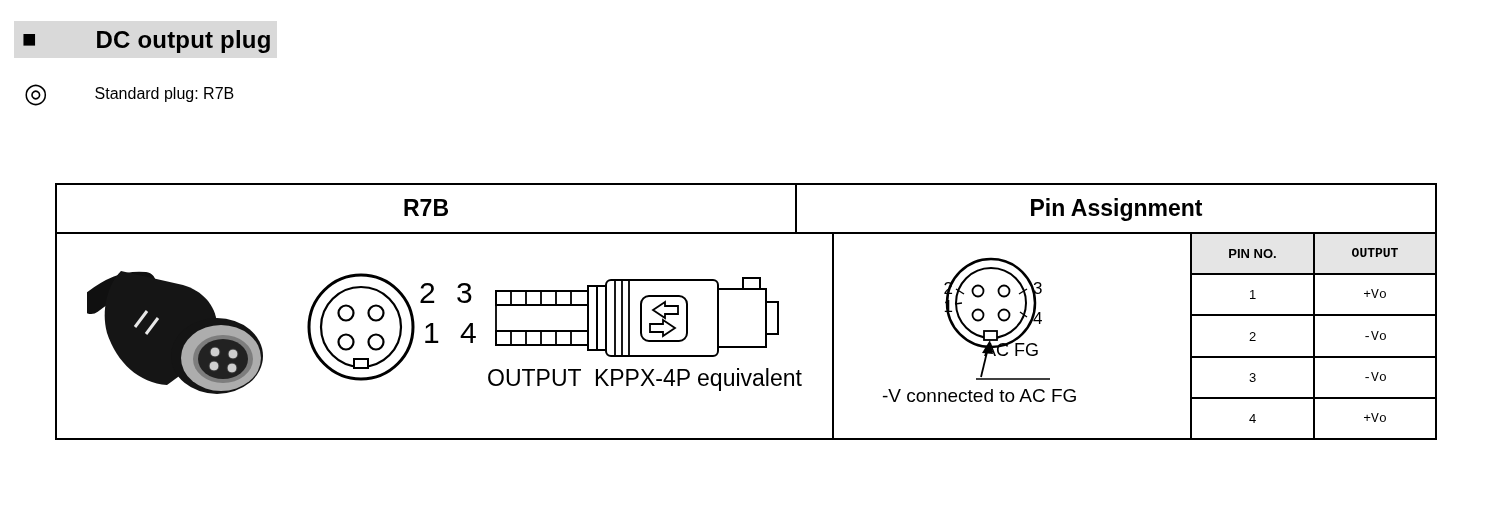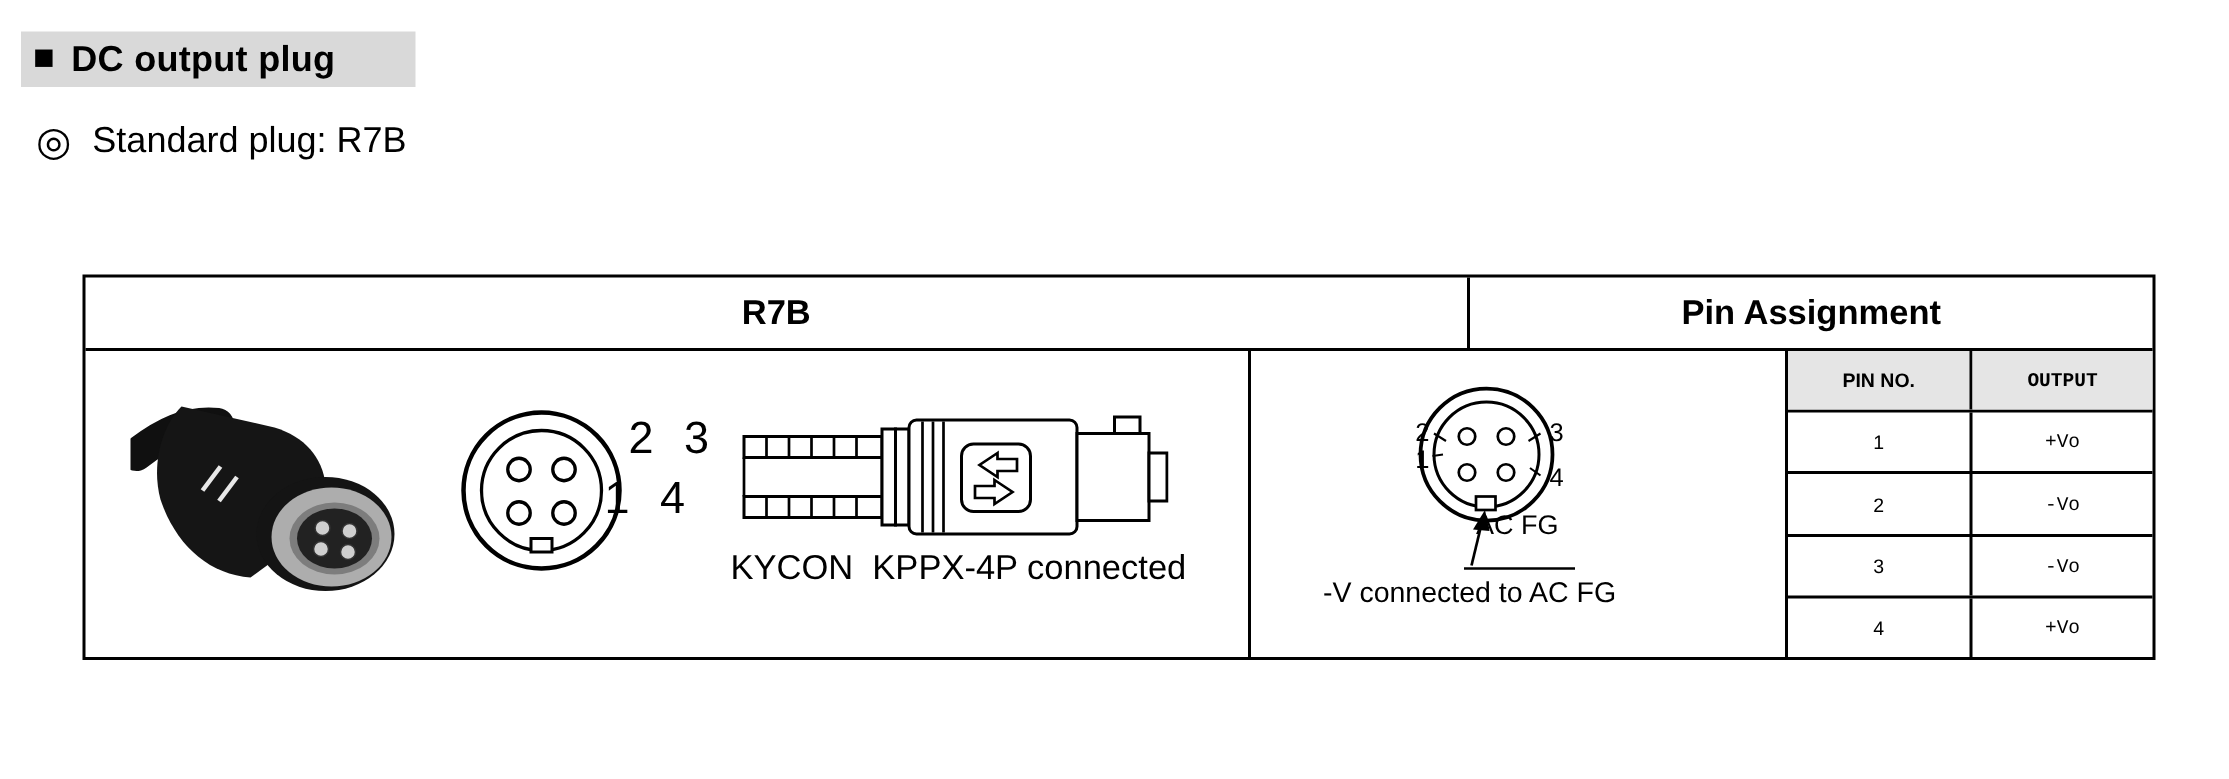--- a/index.html
+++ b/index.html
@@ -4,32 +4,32 @@
 <style>
   * { margin:0; padding:0; box-sizing:border-box; }
   html,body { background:#fff; }
   body { font-family:"Liberation Sans", sans-serif; color:#000; }
   .page { position:relative; width:1486px; height:519px; background:#fff; overflow:hidden; }
 
   
   .section-header { position:absolute; left:14px; top:21px; width:263px; height:37px;
     background:#d9d9d9; display:flex; align-items:center; padding-left:8px; gap:11px; }
   .section-marker { font-size:24px; line-height:1; transform:translateY(-1px); }
-  .section-title { font-size:24px; font-weight:bold; letter-spacing:.2px; }
+  .section-title { font-size:24px; font-weight:bold; letter-spacing:.2px;margin-left:48px; }
 
   .subtitle-row { position:absolute; left:24px; top:80px; display:flex; align-items:center; gap:14px; }
   .bullet-icon { font-size:27px; line-height:1; }
-  .subtitle-text { font-size:24px; }
+  .subtitle-text { font-size:16px;margin-left:33px; }
 
   
   .spec-table { position:absolute; left:55px; top:183px; width:1382px; height:257px;
     border:2px solid #000; background:#fff; }
   .t-header-row { display:flex; height:49px; border-bottom:2px solid #000; }
   .th { display:flex; align-items:center; justify-content:center; font-weight:bold; font-size:23px; }
-  .th-r7b { width:923px; border-right:2px solid #000; }
+  .th-r7b { width:740px; border-right:2px solid #000; }
   .th-pin { flex:1; }
   .t-body-row { display:flex; height:204px; }
   .left-cell { width:777px; border-right:2px solid #000; position:relative; }
   .right-cell { flex:1; position:relative; }
 
   
   .pins-label { position:absolute; font-size:30px; letter-spacing:6px; }
   .equivalent-note { position:absolute; left:430px; top:131px; width:300px; text-align:center;
     font-size:23px; white-space:pre; }
 
@@ -94,21 +94,21 @@
           <circle cx="56" cy="56" r="52" fill="#fff" stroke="#000" stroke-width="3"></circle>
           <circle cx="56" cy="56" r="40" fill="#fff" stroke="#000" stroke-width="2.2"></circle>
           <circle cx="41" cy="42" r="7.5" fill="#fff" stroke="#000" stroke-width="2.2"></circle>
           <circle cx="71" cy="42" r="7.5" fill="#fff" stroke="#000" stroke-width="2.2"></circle>
           <circle cx="41" cy="71" r="7.5" fill="#fff" stroke="#000" stroke-width="2.2"></circle>
           <circle cx="71" cy="71" r="7.5" fill="#fff" stroke="#000" stroke-width="2.2"></circle>
           <rect x="49" y="88" width="14" height="9" fill="#fff" stroke="#000" stroke-width="2"></rect>
         </svg>
 
         <span class="pins-label" style="left:362px;top:42px">2 3</span>
-        <span class="pins-label" style="left:346px;top:82px">1 4</span>
+        <span class="pins-label" style="left:366px;top:82px">1 4</span>
 
         <svg width="285" height="92" viewBox="0 0 285 92" style="position:absolute;left:437px;top:40px">
           <g stroke="#000" stroke-width="2" fill="#ffffff">
             <rect x="2" y="17" width="92" height="14"></rect>
             <rect x="2" y="57" width="92" height="14"></rect>
           </g>
           <g stroke="#000" stroke-width="1.8">
             <line x1="17" y1="17" x2="17" y2="31"></line>
               <line x1="32" y1="17" x2="32" y2="31"></line>
             <line x1="47" y1="17" x2="47" y2="31"></line>
@@ -135,21 +135,21 @@
           <rect x="147" y="22" width="46" height="45" rx="8" fill="#fff" stroke="#000" stroke-width="2"></rect>
           <path d="M171 28 L159 36 L171 44 L171 40 L184 40 L184 32 L171 32 Z" fill="#fff" stroke="#000" stroke-width="1.8"></path>
           <path d="M169 46 L181 54 L169 62 L169 58 L156 58 L156 50 L169 50 Z" fill="#fff" stroke="#000" stroke-width="1.8"></path>
           <g stroke="#000" stroke-width="2" fill="#ffffff">
             <rect x="224" y="15" width="48" height="58"></rect>
             <rect x="249" y="4" width="17" height="11"></rect>
             <rect x="272" y="28" width="12" height="32"></rect>
           </g>
         </svg>
 
-        <div class="equivalent-note">KYCON  KPPX-4P connected</div>
+        <div class="equivalent-note">OUTPUT  KPPX-4P equivalent</div>
       </div>
 
       <div class="right-cell">
 
         <div class="pin-diagram-zone">
           <svg width="360" height="204" viewBox="0 0 360 204" style="position:absolute;left:0;top:0">
             <circle cx="157" cy="69" r="44" fill="#fff" stroke="#000" stroke-width="2.5"></circle>
             <circle cx="157" cy="69" r="35" fill="#fff" stroke="#000" stroke-width="2"></circle>
             <circle cx="144" cy="57" r="5.5" fill="#fff" stroke="#000" stroke-width="1.8"></circle>
             <circle cx="170" cy="57" r="5.5" fill="#fff" stroke="#000" stroke-width="1.8"></circle>

